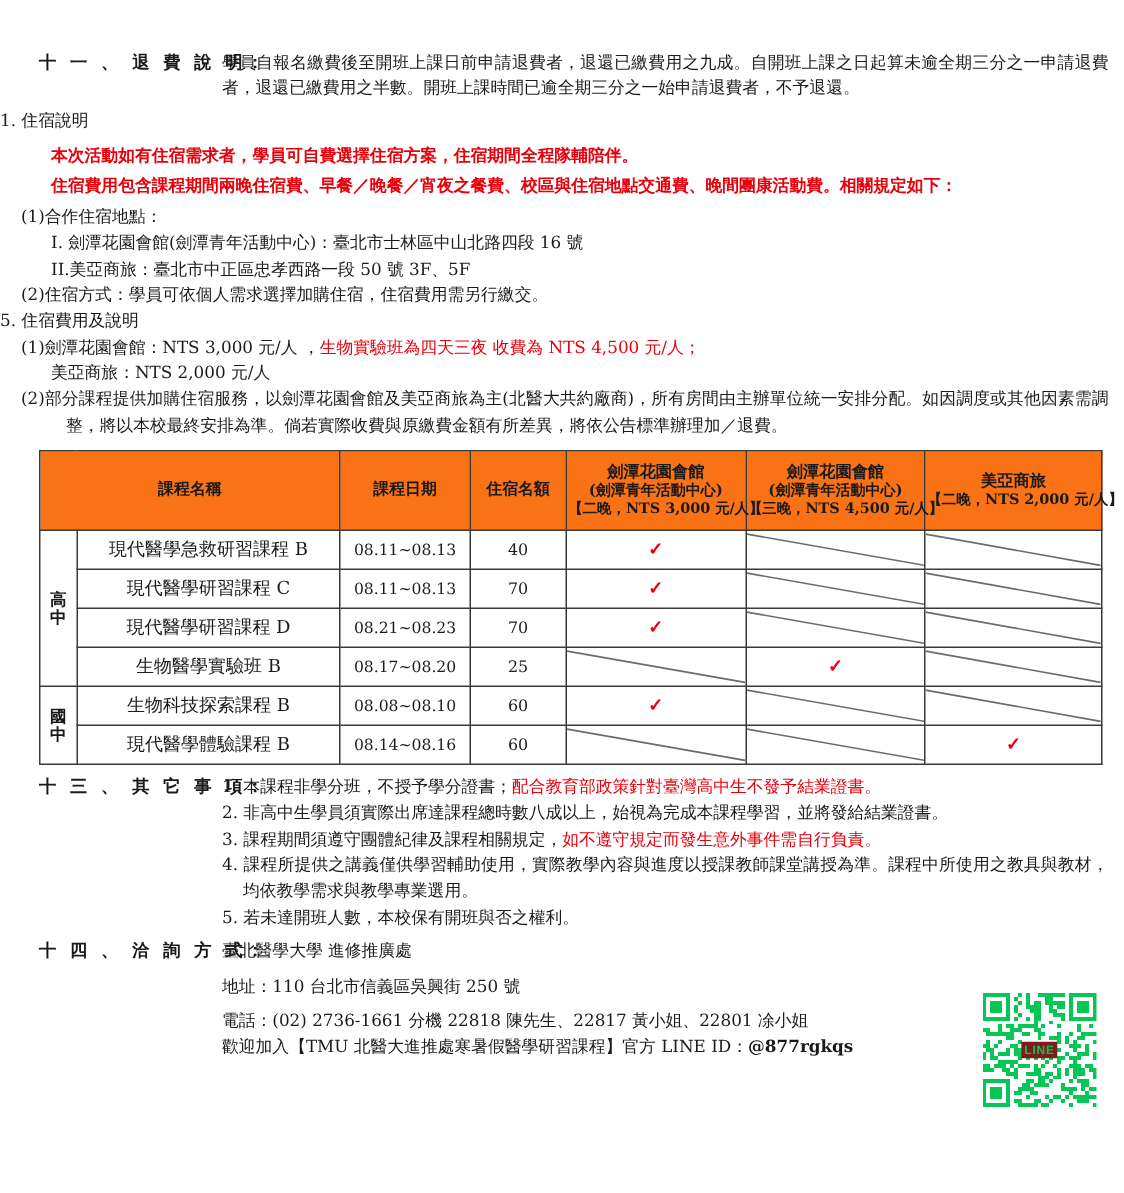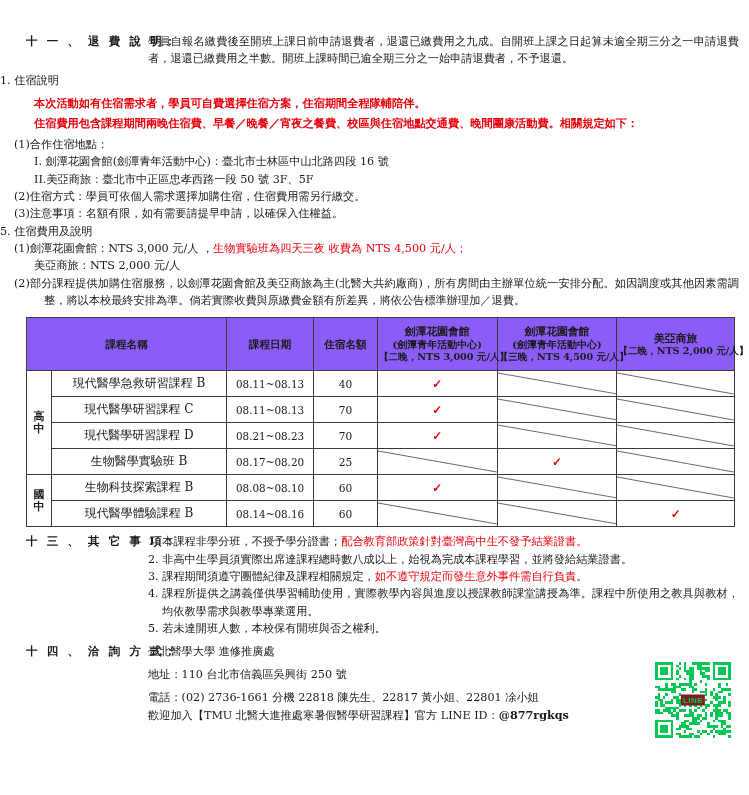--- a/index.html
+++ b/index.html
@@ -47,21 +47,21 @@
     table-layout:fixed;
     font-size:10.6px;
   }
   table.course th,table.course td{
     border:1px solid #3a3a3a;
     text-align:center;
     vertical-align:middle;
     padding:2px 1px;
   }
   table.course thead th{
-    background:#8b5cf6;
+    background:#f97316;
     font-weight:bold;
     height:48px;
     line-height:1.25;
   }
   th .h-line1{font-size:10.8px;}
   th .h-line2{font-size:10px;}
   th .h-line3{font-size:9.6px;white-space:nowrap;}
   td.grade{
     width:22px;
     font-weight:bold;
@@ -119,21 +119,20 @@
       <div>1. 住宿說明</div>
       <div class="sp6"></div>
       <div class="ind3 redb jt">本次活動如有住宿需求者，學員可自費選擇住宿方案，住宿期間全程隊輔陪伴。</div>
       <div class="sp3"></div>
       <div class="ind3 redb jt">住宿費用包含課程期間兩晚住宿費、早餐／晚餐／宵夜之餐費、校區與住宿地點交通費、晚間團康活動費。相關規定如下：</div>
       <div class="sp3"></div>
       <div class="ind4">(1)合作住宿地點：</div>
       <div class="ind3">I. 劍潭花園會館(劍潭青年活動中心)：臺北市士林區中山北路四段 16 號</div>
       <div class="ind3">II.美亞商旅：臺北市中正區忠孝西路一段 50 號 3F、5F</div>
       <div class="ind4">(2)住宿方式：學員可依個人需求選擇加購住宿，住宿費用需另行繳交。</div>
-      <div class="ind4">(3)注意事項：名額有限，如有需要請提早申請，以確保入住權益。</div>
       <div>5. 住宿費用及說明</div>
       <div class="ind4">
         <span>(1)劍潭花園會館：NTS 3,000 元/人 ，</span><span class="red">生物實驗班為四天三夜 收費為 NTS 4,500 元/人；</span>
       </div>
       <div class="ind3">美亞商旅：NTS 2,000 元/人</div>
       <div class="ind4 jt hang2" style="padding-left:44px;text-indent:-30px;">(2)部分課程提供加購住宿服務，以劍潭花園會館及美亞商旅為主(北醫大共約廠商)，所有房間由主辦單位統一安排分配。如因調度或其他因素需調整，將以本校最終安排為準。倘若實際收費與原繳費金額有所差異，將依公告標準辦理加／退費。</div>
     </div>
   </div>
 
   <div class="tbl-wrap">

